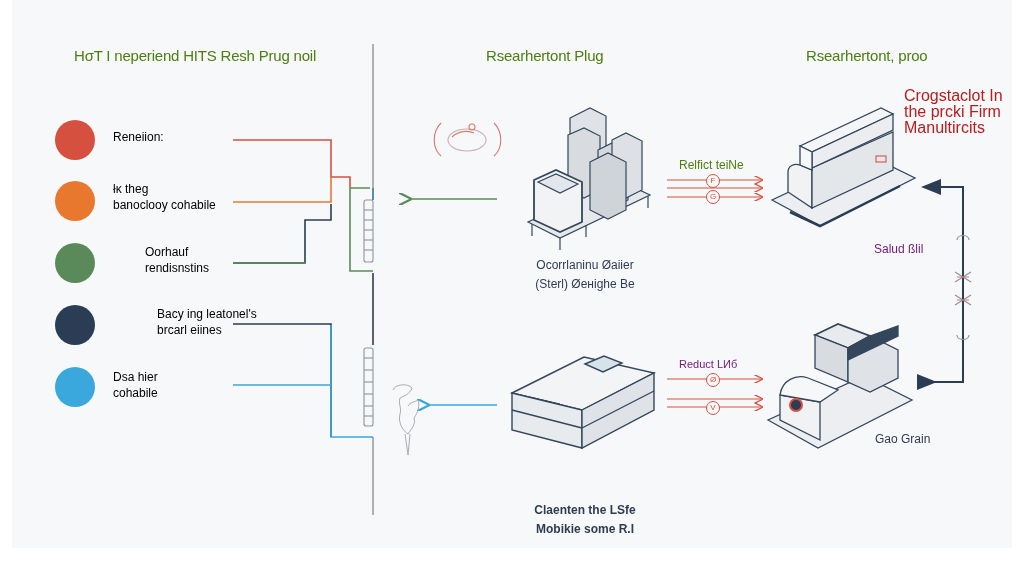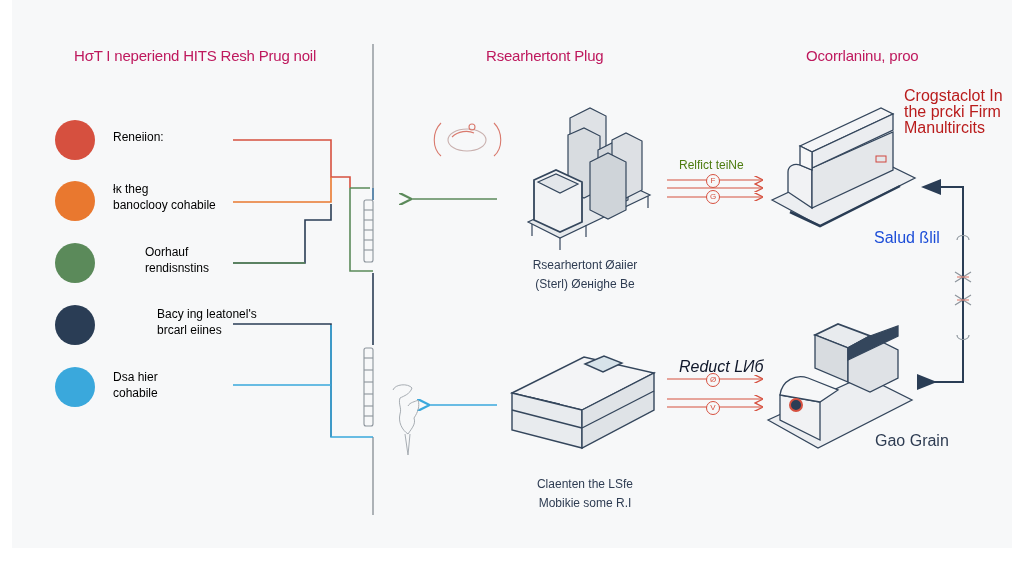--- a/index.html
+++ b/index.html
@@ -1,34 +1,34 @@
 <!DOCTYPE html>
 <html><head>
 <meta charset="utf-8">
 <style>
   html, body { margin:0; padding:0; background:#ffffff; }
   body { width:1024px; height:576px; position:relative; overflow:hidden;
          font-family:"Liberation Sans", sans-serif; color:#2b3a4f; }
   .panel { position:absolute; left:12px; top:0; width:1000px; height:548px; background:#f7f8f9; }
   .abs { position:absolute; }
-  .title { font-size:15px; color:#be185d; letter-spacing:-0.2px; white-space:nowrap; }
+  .title { font-size:15px; color:#4d7c0f; letter-spacing:-0.2px; white-space:nowrap; }
   .legend-dot { position:absolute; width:40px; height:40px; border-radius:50%; }
   .legend-text { position:absolute; font-size:12px; line-height:16px; color:#000000; white-space:pre; }
   .caption { position:absolute; font-size:12px; line-height:19px; color:#2e3c52; text-align:center; white-space:pre; }
   .red-note { position:absolute; font-size:16px; line-height:16px; color:#b91c1c; white-space:pre; }
   svg { position:absolute; left:0; top:0; }
 </style>
 </head>
 <body>
 
 <div class="panel"></div>
 
 <div class="abs title" style="left:74px; top:47px;">HσT I neperiend HITS Resh Prug noil</div>
 <div class="abs title" style="left:486px; top:47px;">Rsearhertont Plug</div>
-<div class="abs title" style="left:806px; top:47px;">Ocorrlaninu, proo</div>
+<div class="abs title" style="left:806px; top:47px;">Rsearhertont, proo</div>
 
 <div>
   <div class="legend-dot" style="left:55px; top:120px; background:#d6503f;"></div>
   <div class="legend-text" style="left:113px; top:129px;">Reneiion:</div>
 
   <div class="legend-dot" style="left:55px; top:181px; background:#e9782f;"></div>
   <div class="legend-text" style="left:113px; top:181px;">łκ theg
 banoclooy cohabile</div>
 
   <div class="legend-dot" style="left:55px; top:243px; background:#5b8a5a;"></div>
@@ -178,23 +178,23 @@
     <line x1="957" y1="300" x2="969" y2="300" stroke="#d6503f" stroke-width="0.8"></line>
   </g>
 </svg>
 
 <div class="abs" style="left:706px; top:174px; width:12px; height:12px; border:1.3px solid #d6503f; border-radius:50%; background:#f7f8f9; font-size:8px; color:#d6503f; text-align:center; line-height:12px;">F</div>
 <div class="abs" style="left:706px; top:190px; width:12px; height:12px; border:1.3px solid #d6503f; border-radius:50%; background:#f7f8f9; font-size:8px; color:#d6503f; text-align:center; line-height:12px;">G</div>
 <div class="abs" style="left:706px; top:373px; width:12px; height:12px; border:1.3px solid #d6503f; border-radius:50%; background:#f7f8f9; font-size:8px; color:#d6503f; text-align:center; line-height:12px;">Ø</div>
 <div class="abs" style="left:706px; top:401px; width:12px; height:12px; border:1.3px solid #d6503f; border-radius:50%; background:#f7f8f9; font-size:8px; color:#d6503f; text-align:center; line-height:12px;">V</div>
 
 <div class="abs" style="left:679px; top:158px; font-size:12px; color:#4d7c0f; white-space:nowrap;">Relfict teiNe</div>
-<div class="abs" style="left:679px; top:358px; font-size:16px; color:#0f172a; white-space:nowrap;font-style:italic;">Reduct LИб</div>
-
-<div class="caption" style="left:510px; top:256px; width:150px;">Rsearhertont Øaiier
+<div class="abs" style="left:679px; top:358px; font-size:11px; color:#701a75; white-space:nowrap;">Reduct LИб</div>
+
+<div class="caption" style="left:510px; top:256px; width:150px;">Ocorrlaninu Øaiier
 (Sterl) Øeнighe Be</div>
-<div class="caption" style="left:510px; top:475px; width:150px;">Claenten the LSfe
+<div class="caption" style="left:510px; top:501px; width:150px;font-weight:bold;">Claenten the LSfe
 Mobikie some R.I</div>
-<div class="abs" style="left:874px; top:229px; font-size:16px; color:#1d4ed8; white-space:nowrap;">Salud ßlil</div>
-<div class="abs" style="left:875px; top:432px; font-size:16px; color:#2e3c52; white-space:nowrap;">Gao Grain</div>
+<div class="abs" style="left:874px; top:242px; font-size:12px; color:#701a75; white-space:nowrap;">Salud ßlil</div>
+<div class="abs" style="left:875px; top:432px; font-size:12px; color:#2e3c52; white-space:nowrap;">Gao Grain</div>
 <div class="red-note" style="left:904px; top:88px;">Crogstaclot In
 the prcki Firm
 Manultircits</div>
 
 </body></html>

